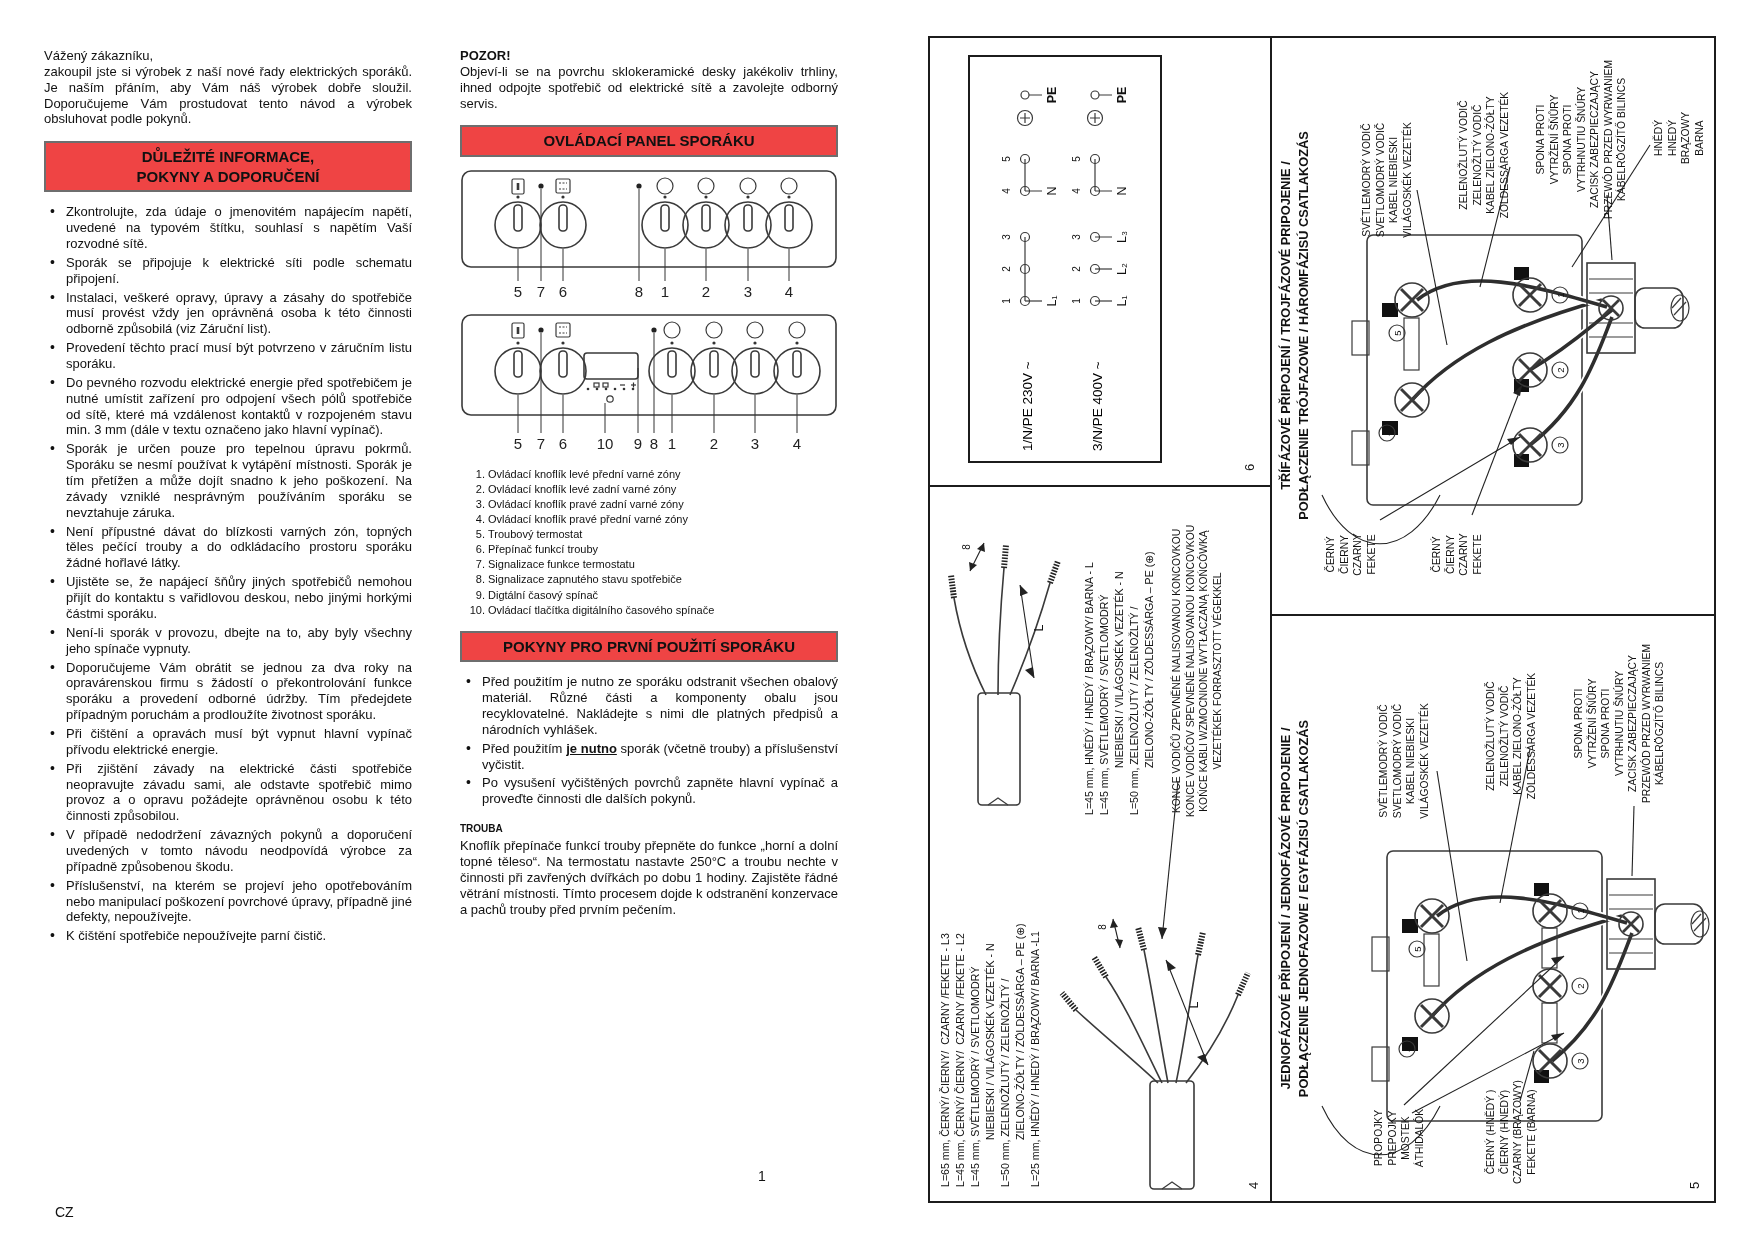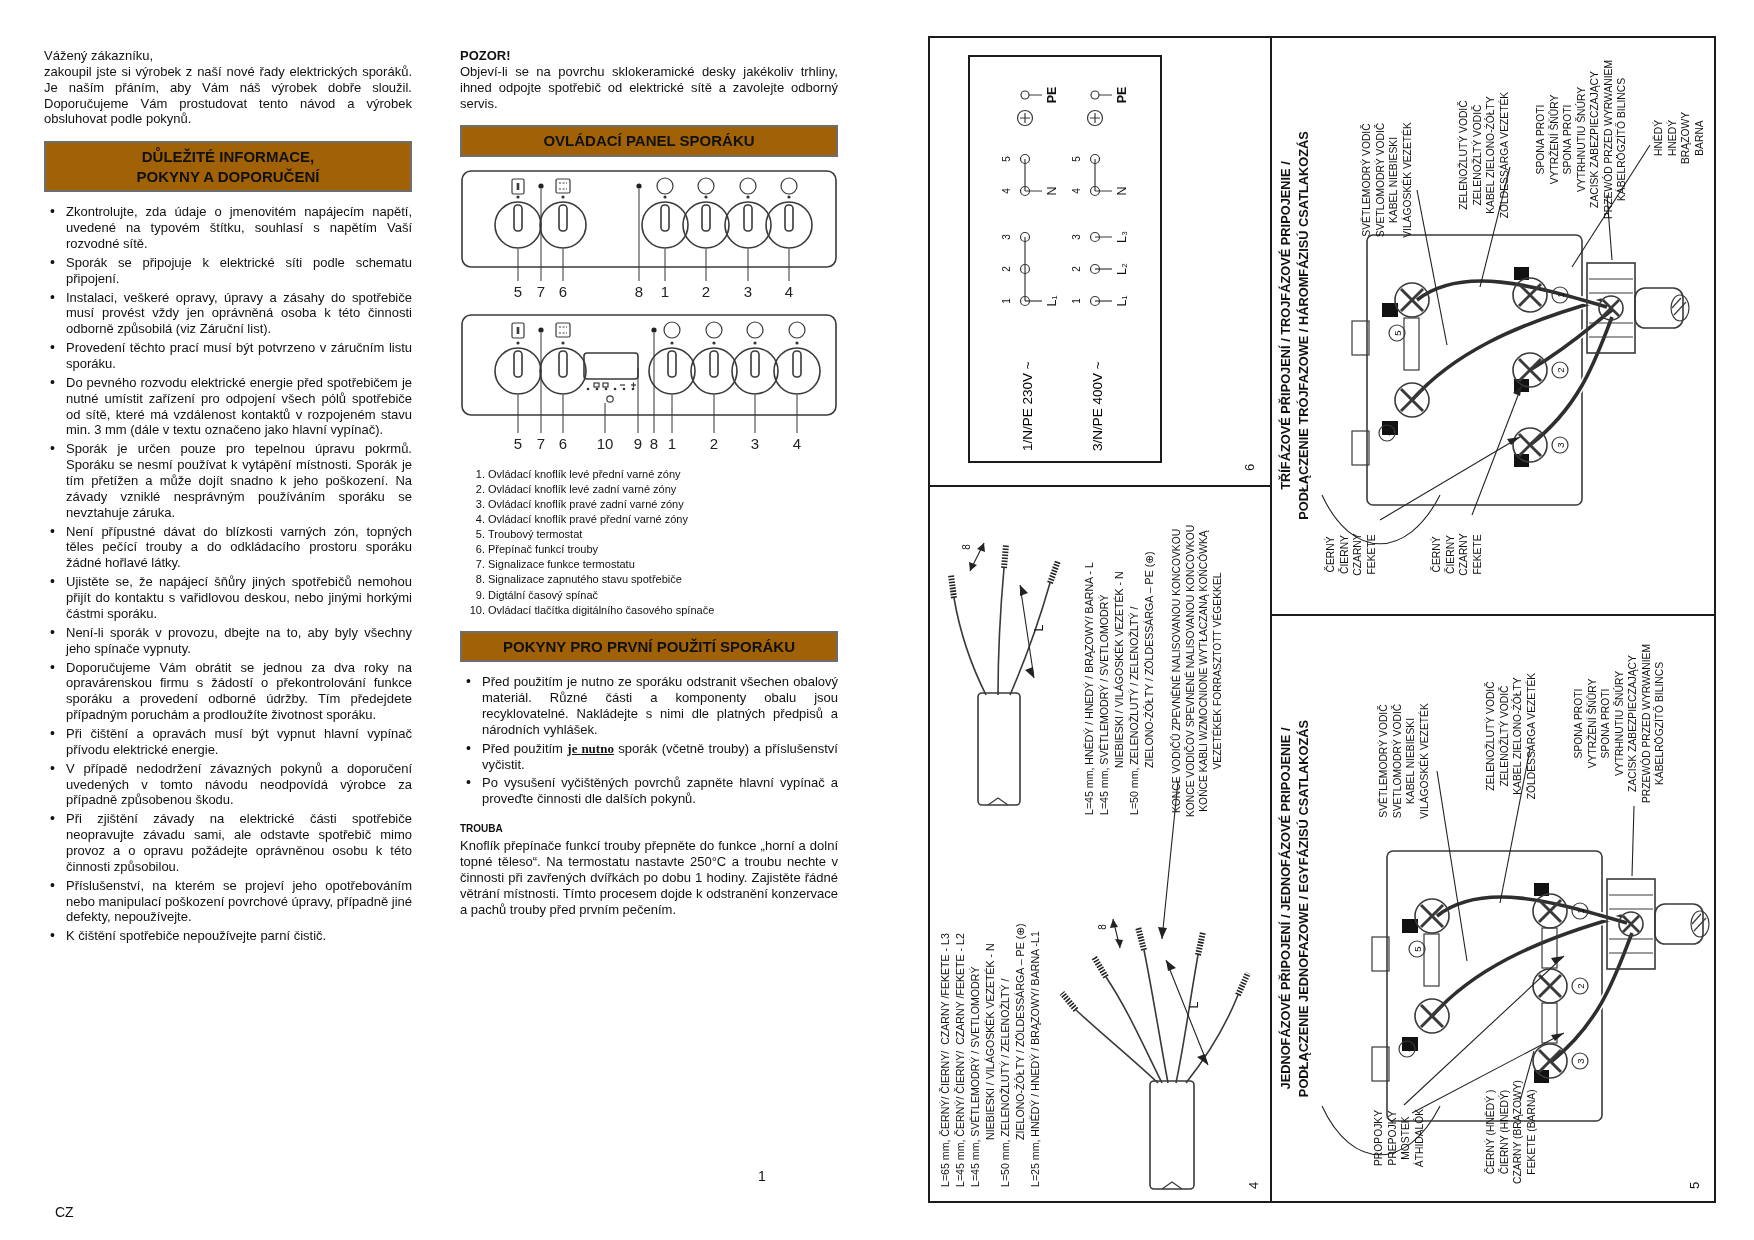--- a/index.html
+++ b/index.html
@@ -2,28 +2,28 @@
 <html><head>
 <meta charset="utf-8">
 <style>
   html,body{margin:0;padding:0;background:#fff;}
   body{width:1754px;height:1240px;position:relative;font-family:"Liberation Sans",sans-serif;color:#111;}
   .col{position:absolute;top:48px;}
   .col-left{left:44px;width:368px;}
   .col-mid{left:460px;width:378px;}
   .body-text{font-size:13px;line-height:1.22;text-align:justify;margin:0 0 2px 0;}
   .salut{font-size:13px;line-height:1.22;margin:0;}
-  .sec-hdr{background:#a16207;border:2px solid #6e6e6e;text-align:center;font-weight:bold;
+  .sec-hdr{background:#ef4444;border:2px solid #6e6e6e;text-align:center;font-weight:bold;
            font-size:15px;line-height:1.3;padding:4px 4px;margin:14px 0 12px 0;white-space:pre-line;}
   ul.bullets{list-style:none;margin:6px 0 0 0;padding:0;}
   ul.bullets li{position:relative;padding-left:22px;margin:0 0 3px 0;font-size:13px;line-height:1.22;text-align:justify;}
   ul.bullets li::before{content:"\2022";position:absolute;left:6px;top:-1px;font-size:14px;}
   ol.legend{margin:10px 0 0 0;padding-left:28px;font-size:11px;line-height:1.28;}
   ol.legend li{margin-bottom:1px;}
-  .bu{font-weight:bold;text-decoration:underline;font-family:Liberation Serif, serif;}
+  .bu{font-weight:bold;text-decoration:underline;}
   h3.sub{font-size:10px;margin:16px 0 4px 0;}
   .pg{position:absolute;font-size:14px;}
   .pg-cz{left:55px;top:1168px;margin-top:36px;}
   .pg-1{left:758px;top:1168px;}
   svg text{font-family:"Liberation Sans",sans-serif;}
   .ln{fill:none;stroke:#3a3a3a;stroke-width:1.6;}
   .ln2{fill:none;stroke:#3a3a3a;stroke-width:1.2;}
   .thin{stroke:#222;stroke-width:1.1;fill:none;}
   .num{font-size:15px;fill:#222;text-anchor:middle;}
   .dnum{font-size:9.5px;fill:#111;text-anchor:middle;}
@@ -63,22 +63,22 @@
       <li>Sporák se připojuje k elektrické síti podle schematu připojení.</li>
       <li>Instalaci, veškeré opravy, úpravy a zásahy do spotřebiče musí provést vždy jen oprávněná osoba k této činnosti odborně způsobilá (viz Záruční list).</li>
       <li>Provedení těchto prací musí být potvrzeno v záručním listu sporáku.</li>
       <li>Do pevného rozvodu elektrické energie před spotřebičem je nutné umístit zařízení pro odpojení všech pólů spotřebiče od sítě, které má vzdálenost kontaktů v rozpojeném stavu min. 3 mm (dále v textu označeno jako hlavní vypínač).</li>
       <li>Sporák je určen pouze pro tepelnou úpravu pokrmů. Sporáku se nesmí používat k vytápění místnosti. Sporák je tím přetížen a může dojít snadno k jeho poškození. Na závady vzniklé nesprávným používáním sporáku se nevztahuje záruka.</li>
       <li>Není přípustné dávat do blízkosti varných zón, topných těles pečící trouby a do odkládacího prostoru sporáku žádné hořlavé látky.</li>
       <li>Ujistěte se, že napájecí šňůry jiných spotřebičů nemohou přijít do kontaktu s vařidlovou deskou, nebo jinými horkými částmi sporáku.</li>
       <li>Není-li sporák v provozu, dbejte na to, aby byly všechny jeho spínače vypnuty.</li>
       <li>Doporučujeme Vám obrátit se jednou za dva roky na opravárenskou firmu s žádostí o překontrolování funkce sporáku a provedení odborné údržby. Tím předejdete případným poruchám a prodloužíte životnost sporáku.</li>
       <li>Při čištění a opravách musí být vypnut hlavní vypínač přívodu elektrické energie.</li>
+      <li>Při zjištění závady na elektrické části spotřebiče neopravujte závadu sami, ale odstavte spotřebič mimo provoz a o opravu požádejte oprávněnou osobu k této činnosti způsobilou.</li>
       <li>V případě nedodržení závazných pokynů a doporučení uvedených v tomto návodu neodpovídá výrobce za případně způsobenou škodu.</li>
-      <li>Při zjištění závady na elektrické části spotřebiče neopravujte závadu sami, ale odstavte spotřebič mimo provoz a o opravu požádejte oprávněnou osobu k této činnosti způsobilou.</li>
       <li>Příslušenství, na kterém se projeví jeho opotřebováním nebo manipulací poškození povrchové úpravy, případně jiné defekty, nepoužívejte.</li>
       <li>K čištění spotřebiče nepoužívejte parní čistič.</li>
     </ul>
 </div>
 
 <div class="col col-mid">
   <p class="salut" style="font-weight:bold">POZOR!</p>
   <p class="body-text">Objeví-li se na povrchu sklokeramické desky jakékoliv trhliny, ihned odpojte spotřebič od elektrické sítě a zavolejte odborný servis.</p>
 
   <div class="sec-hdr">OVLÁDACÍ PANEL SPORÁKU</div>

